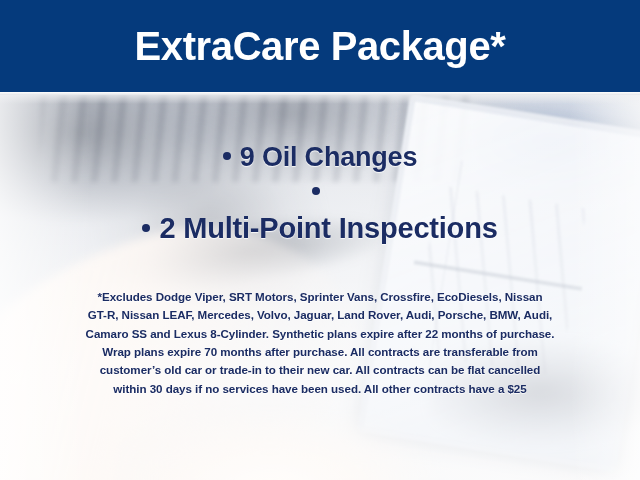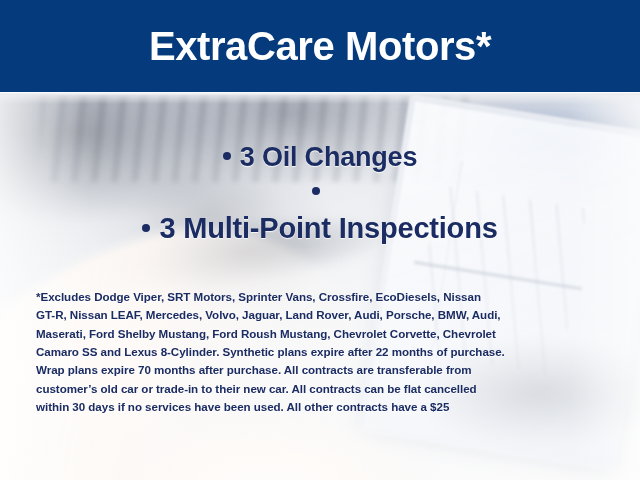--- a/index.html
+++ b/index.html
@@ -220,20 +220,21 @@
     background: #1b2c63;
     vertical-align: 6px;
     margin-right: 9px;
   }
 
   .disclaimer {
     position: absolute;
     left: 36px;
     top: 196px;
     width: 568px;
+    text-align: center;
     color: #1b2c63;
     font-size: 11.6px;
     font-weight: bold;
     line-height: 1.58;
     letter-spacing: -0.05px;
     text-shadow: 0 1px 1px rgba(255,255,255,0.9);
   }
   .disclaimer p {
     margin: 0;
   }
@@ -255,42 +256,41 @@
     <div class="bg-dark-strip"></div>
     <div class="bg-arm"></div>
     <div class="bg-hand"></div>
     <div class="bg-wash"></div>
     <div class="bg-vignette-left"></div>
     <div class="bg-vignette-right"></div>
     <div class="bg-top-fade"></div>
   </div>
 
   <div class="header-band">
-    <div class="header-title">ExtraCare Motors*</div>
+    <div class="header-title">ExtraCare Package*</div>
   </div>
   <div class="header-underline"></div>
 
   <div class="content">
 
     <div class="benefits">
       <div class="benefit-row">
-        <span class="bullet-dot"></span><span>3 Oil Changes</span>
+        <span class="bullet-dot"></span><span>9 Oil Changes</span>
       </div>
       <div class="benefit-row">
         <span class="bullet-dot"></span>
       </div>
       <div class="benefit-row large">
-        <span class="bullet-dot"></span><span>3 Multi-Point Inspections</span>
+        <span class="bullet-dot"></span><span>2 Multi-Point Inspections</span>
       </div>
     </div>
 
     <div class="disclaimer">
       <p>*Excludes Dodge Viper, SRT Motors, Sprinter Vans, Crossfire, EcoDiesels, Nissan</p>
       <p>GT-R, Nissan LEAF, Mercedes, Volvo, Jaguar, Land Rover, Audi, Porsche, BMW, Audi,</p>
-      <p>Maserati, Ford Shelby Mustang, Ford Roush Mustang, Chevrolet Corvette, Chevrolet</p>
       <p>Camaro SS and Lexus 8-Cylinder. Synthetic plans expire after 22 months of purchase.</p>
       <p>Wrap plans expire 70 months after purchase. All contracts are transferable from</p>
       <p>customer’s old car or trade-in to their new car. All contracts can be flat cancelled</p>
       <p>within 30 days if no services have been used. All other contracts have a $25</p>
     </div>
 
   </div>
 </div>
 
 </body></html>

